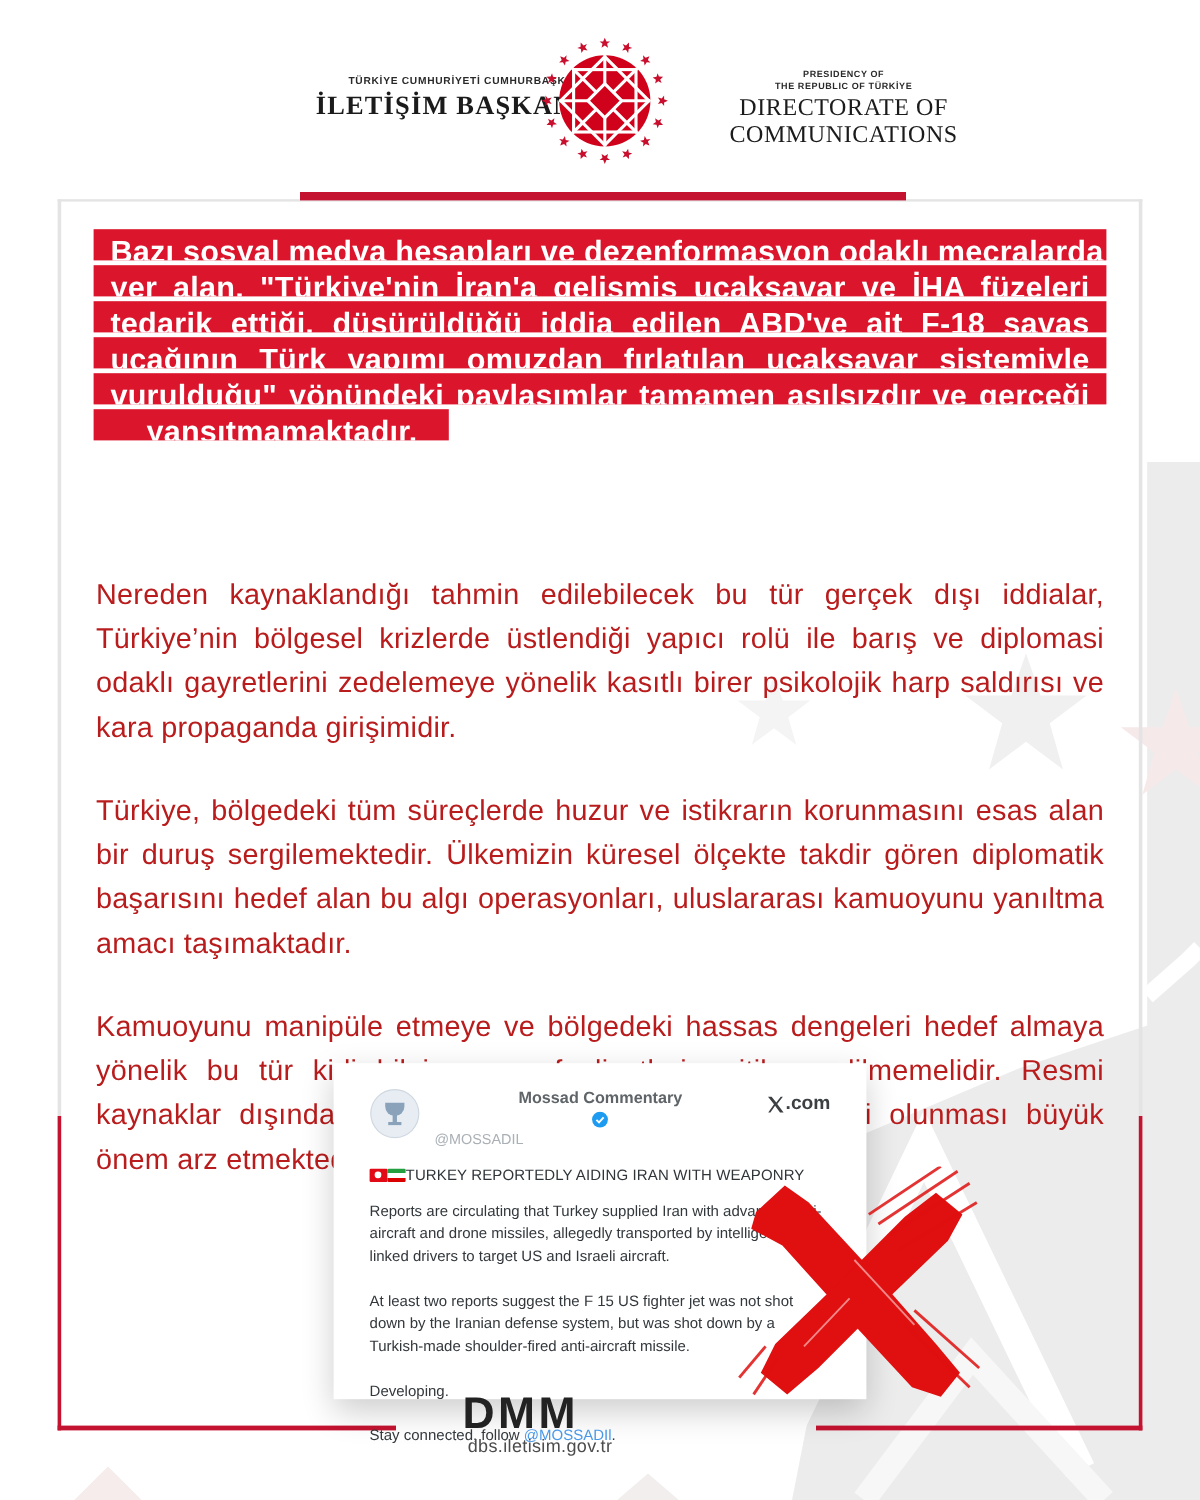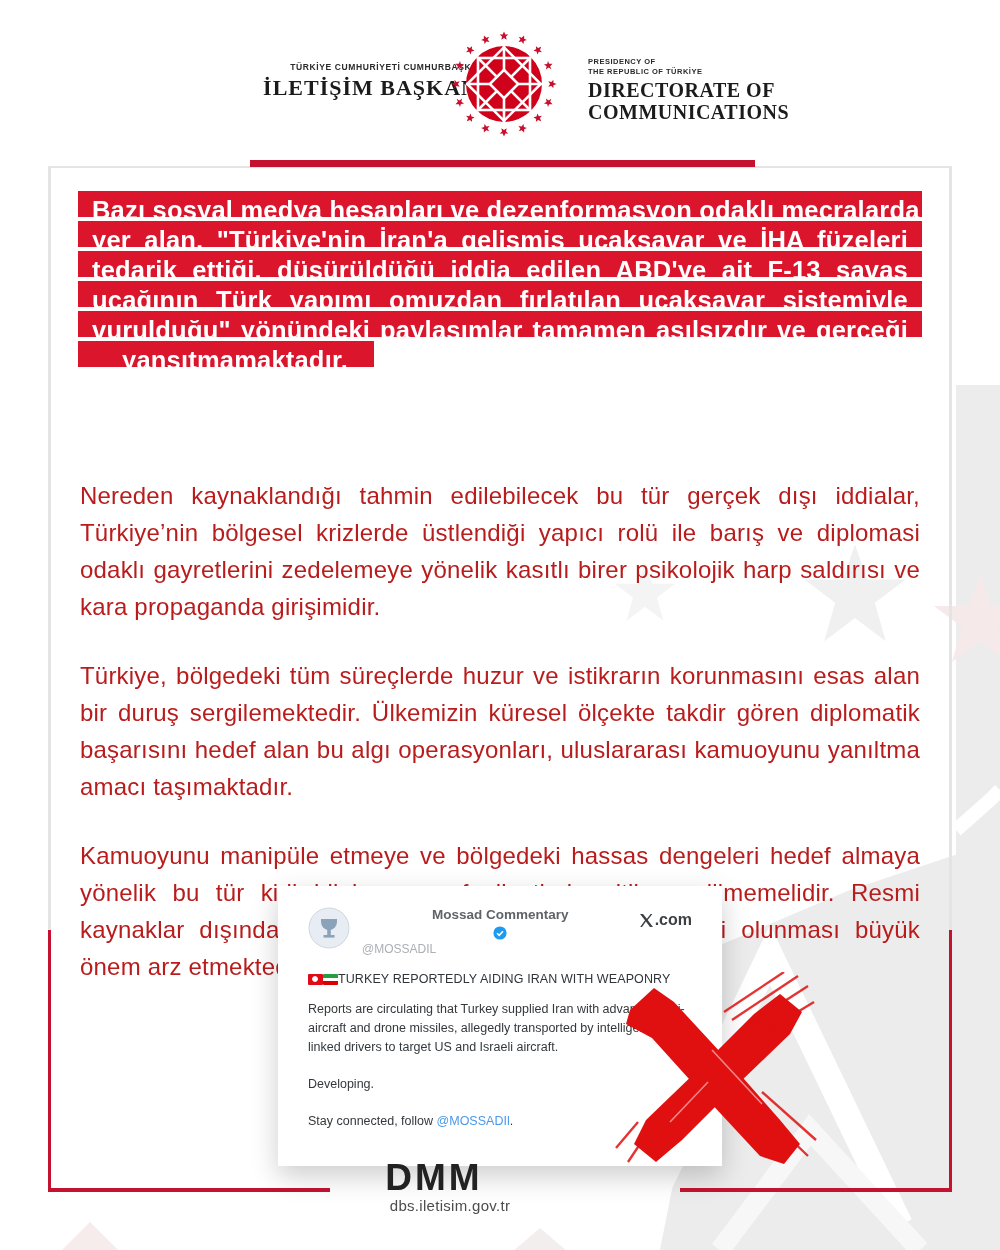--- a/index.html
+++ b/index.html
@@ -7,23 +7,23 @@
           font-family:"Liberation Sans",sans-serif;}
 
   
   .ornament{position:absolute;z-index:0;}
   .star-wm{position:absolute;z-index:0;opacity:1;}
 
   
   .hdr-left{position:absolute;left:258px;top:62px;width:278px;text-align:center;z-index:2;color:#1b1b1b;}
   .hdr-left .small{font-size:8.5px;letter-spacing:.6px;font-weight:bold;color:#2a2a2a;}
   .hdr-left .big{font-family:"Liberation Serif",serif;font-size:22px;font-weight:bold;letter-spacing:1px;margin-top:3px;}
-  .hdr-right{position:absolute;left:588px;top:57px;width:230px;text-align:left;z-index:2;color:#1b1b1b;}
+  .hdr-right{position:absolute;left:588px;top:57px;width:230px;text-align:center;z-index:2;color:#1b1b1b;}
   .hdr-right .tiny{font-size:7.5px;letter-spacing:.5px;font-weight:bold;color:#2a2a2a;line-height:9.5px;}
-  .hdr-right .big{font-family:"Liberation Serif",serif;font-size:20px;font-weight:bold;letter-spacing:.5px;line-height:22px;margin-top:3px;}
+  .hdr-right .big{font-family:"Liberation Serif",serif;font-size:20px;font-weight:normal;letter-spacing:.5px;line-height:22px;margin-top:3px;}
   .emblem{position:absolute;left:450px;top:30px;width:108px;height:108px;z-index:2;}
 
   
   .fr{position:absolute;z-index:1;}
   .fr.gray{background:#e4e4e4;}
   .fr.red{background:#c41331;}
   .top-accent{position:absolute;left:250px;top:160px;width:505px;height:7px;background:#c41331;z-index:2;}
 
   
   .strips{position:absolute;left:78px;top:191px;width:844px;z-index:2;}
@@ -145,21 +145,21 @@
   <div class="fr gray" style="left:48px;top:166px;width:3px;height:764px;"></div>
   <div class="fr red" style="left:48px;top:930px;width:3px;height:262px;"></div>
   <div class="fr gray" style="left:949px;top:166px;width:3px;height:764px;"></div>
   <div class="fr red" style="left:949px;top:930px;width:3px;height:262px;"></div>
   <div class="fr red" style="left:48px;top:1188px;width:282px;height:4px;"></div>
   <div class="fr red" style="left:680px;top:1188px;width:272px;height:4px;"></div>
 
   <div class="strips">
     <div class="strip">Bazı sosyal medya hesapları ve dezenformasyon odaklı mecralarda</div>
     <div class="strip">yer alan, "Türkiye'nin İran'a gelişmiş uçaksavar ve İHA füzeleri</div>
-    <div class="strip">tedarik ettiği, düşürüldüğü iddia edilen ABD'ye ait F-13 savaş</div>
+    <div class="strip">tedarik ettiği, düşürüldüğü iddia edilen ABD'ye ait F-18 savaş</div>
     <div class="strip">uçağının Türk yapımı omuzdan fırlatılan uçaksavar sistemiyle</div>
     <div class="strip">vurulduğu" yönündeki paylaşımlar tamamen asılsızdır ve gerçeği</div>
     <div class="strip last">yansıtmamaktadır.</div>
   </div>
 
   <div class="bodytext">
     <p>Nereden kaynaklandığı tahmin edilebilecek bu tür gerçek dışı iddialar, Türkiye’nin bölgesel krizlerde üstlendiği yapıcı rolü ile barış ve diplomasi odaklı gayretlerini zedelemeye yönelik kasıtlı birer psikolojik harp saldırısı ve kara propaganda girişimidir.</p>
     <p>Türkiye, bölgedeki tüm süreçlerde huzur ve istikrarın korunmasını esas alan bir duruş sergilemektedir. Ülkemizin küresel ölçekte takdir gören diplomatik başarısını hedef alan bu algı operasyonları, uluslararası kamuoyunu yanıltma amacı taşımaktadır.</p>
     <p>Kamuoyunu manipüle etmeye ve bölgedeki hassas dengeleri hedef almaya yönelik bu tür kirli bilgi yayma faaliyetlerine itibar edilmemelidir. Resmi kaynaklar dışındaki spekülatif açıklamalara karşı dikkatli olunması büyük önem arz etmektedir.</p>
   </div>
@@ -191,20 +191,21 @@
     </div>
 
     <div class="tw-title">
       <span class="flag flag-tr"></span>
       <span class="flag flag-ir"></span>
       <span>TURKEY REPORTEDLY AIDING IRAN WITH WEAPONRY</span>
     </div>
 
     <div class="tw-body">
       <p>Reports are circulating  that Turkey supplied Iran with advanced anti-aircraft and drone missiles, allegedly transported by intelligence-linked drivers to target US and Israeli aircraft.</p>
+      <p>At least two reports suggest the F 15 US fighter jet was not shot down by the Iranian defense system, but was shot down by a Turkish-made shoulder-fired anti-aircraft missile.</p>
       <p>Developing.</p>
       <div class="tw-footer">
         <span>Stay connected, follow </span><span class="tw-link">@MOSSADIl</span><span>.</span>
       </div>
     </div>
   </div>
 
   <svg class="redx" viewBox="0 0 205 205">
     <g fill="#e01010">
       <polygon points="18,38 42,16 62,30 110,82 168,148 188,172 172,192 148,184 96,128 40,66 14,52"></polygon>

